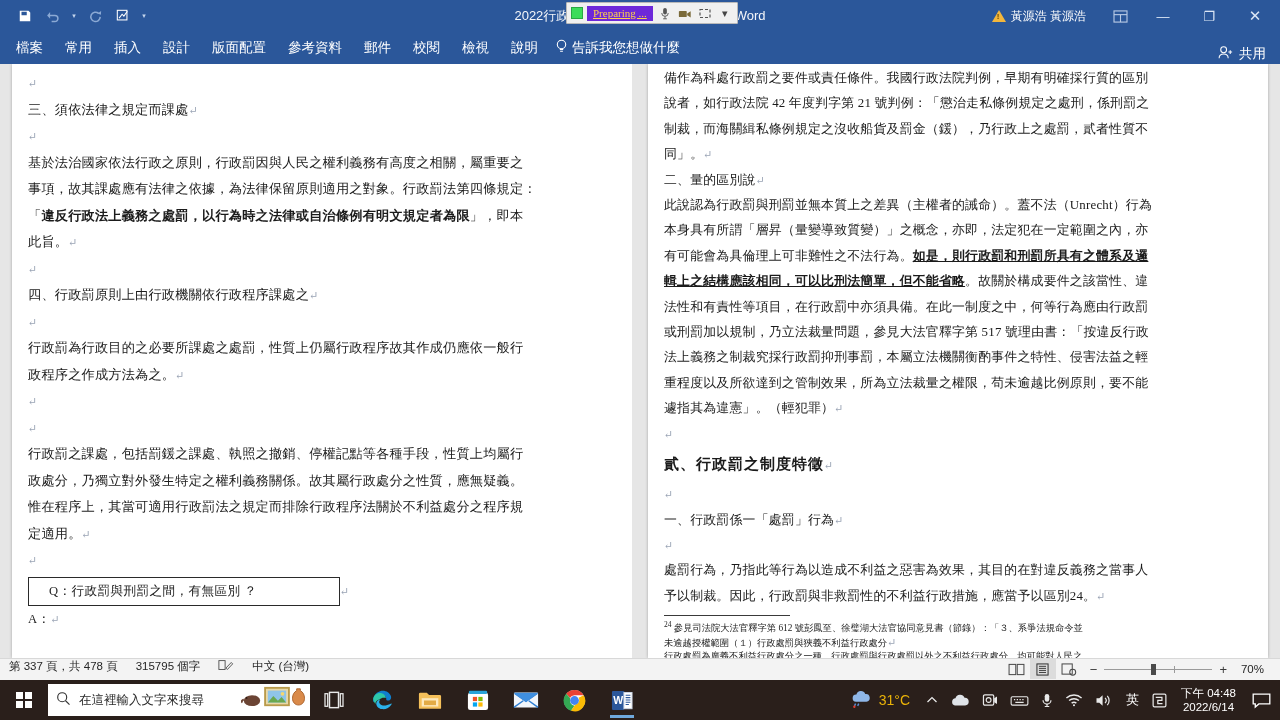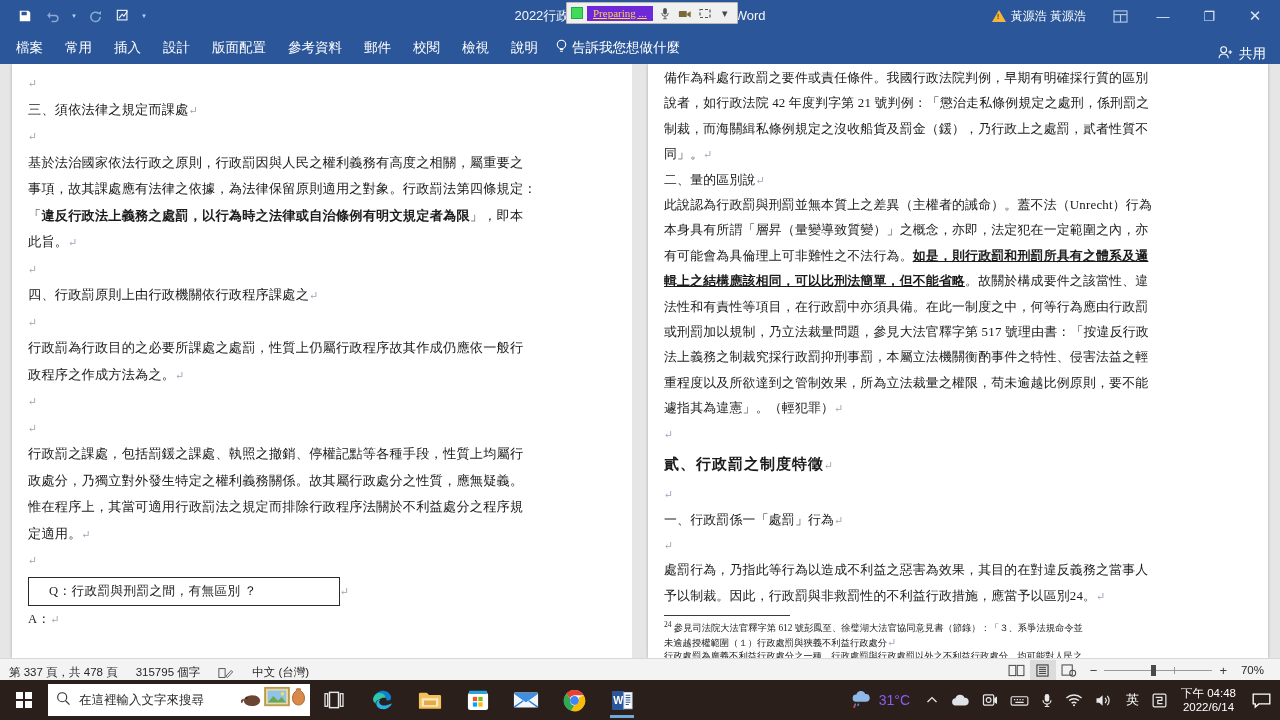--- a/index.html
+++ b/index.html
@@ -113,21 +113,21 @@
   }
   .fn sup { font-size: 7.5px; }
 
   
   .page-gap { position: absolute; left: 632px; top: 0; width: 16px; height: 594px; background: #e6e6e6; }
 
   
   .statusbar {
     position: absolute; left: 0; top: 658px; width: 1280px; height: 22px;
     background: #f3f3f3; border-top: 1px solid #d8d8d8;
-    display: flex; align-items: flex-end; font-size: 11.5px; color: #262626;
+    display: flex; align-items: flex-start; font-size: 11.5px; color: #262626;
   }
   .sb-item { padding: 0 9px; white-space: nowrap; display: flex; align-items: center; gap: 5px; }
   .sb-right { margin-left: auto; display: flex; align-items: center; gap: 0; padding-right: 8px; }
   .vbtn { width: 26px; height: 20px; display: flex; align-items: center; justify-content: center; color: #4a4a4a; }
   .vbtn.active { background: #dcdcdc; }
   .zoomwrap { display: flex; align-items: center; gap: 7px; padding: 0 8px; }
   .ztrack { width: 108px; height: 1px; background: #9a9a9a; position: relative; }
   .zthumb { position: absolute; left: 47px; top: -5px; width: 5px; height: 11px; background: #4a4a4a; }
   .ztick  { position: absolute; left: 70px; top: -3px; width: 1px; height: 7px; background: #9a9a9a; }
   .zpm { font-size: 13px; color: #3a3a3a; }
@@ -151,21 +151,21 @@
   .tb-icons { display: flex; align-items: center; }
   .tb-ico {
     width: 48px; height: 40px; display: flex; align-items: center; justify-content: center;
     position: relative;
   }
   .tb-ico.running::after {
     content: ""; position: absolute; bottom: 2px; left: 12px; width: 24px; height: 3px; background: #6fa8dc;
   }
   .tray { margin-left: auto; display: flex; align-items: center; height: 40px; padding-right: 2px; }
   .tray-item { padding: 0 6px; display: flex; align-items: center; justify-content: center; color: #e9e9e9; font-size: 12px; }
-  .weather { display: flex; align-items: center; gap: 7px; padding: 0 10px 0 6px; color: #8b5cf6; font-size: 14px; }
+  .weather { display: flex; align-items: center; gap: 7px; padding: 0 10px 0 6px; color: #eab308; font-size: 14px; }
   .clock { text-align: center; color: #ffffff; font-size: 11.5px; line-height: 14px; padding: 0 8px; white-space: nowrap; }
   .notif { width: 34px; height: 40px; display: flex; align-items: center; justify-content: center; color: #ffffff; }
   .ime { color: #ffffff; font-size: 13px; padding: 0 7px; }
 </style>
 </head>
 <body>
 
 <div id="app">
 
   <div class="titlebar">

